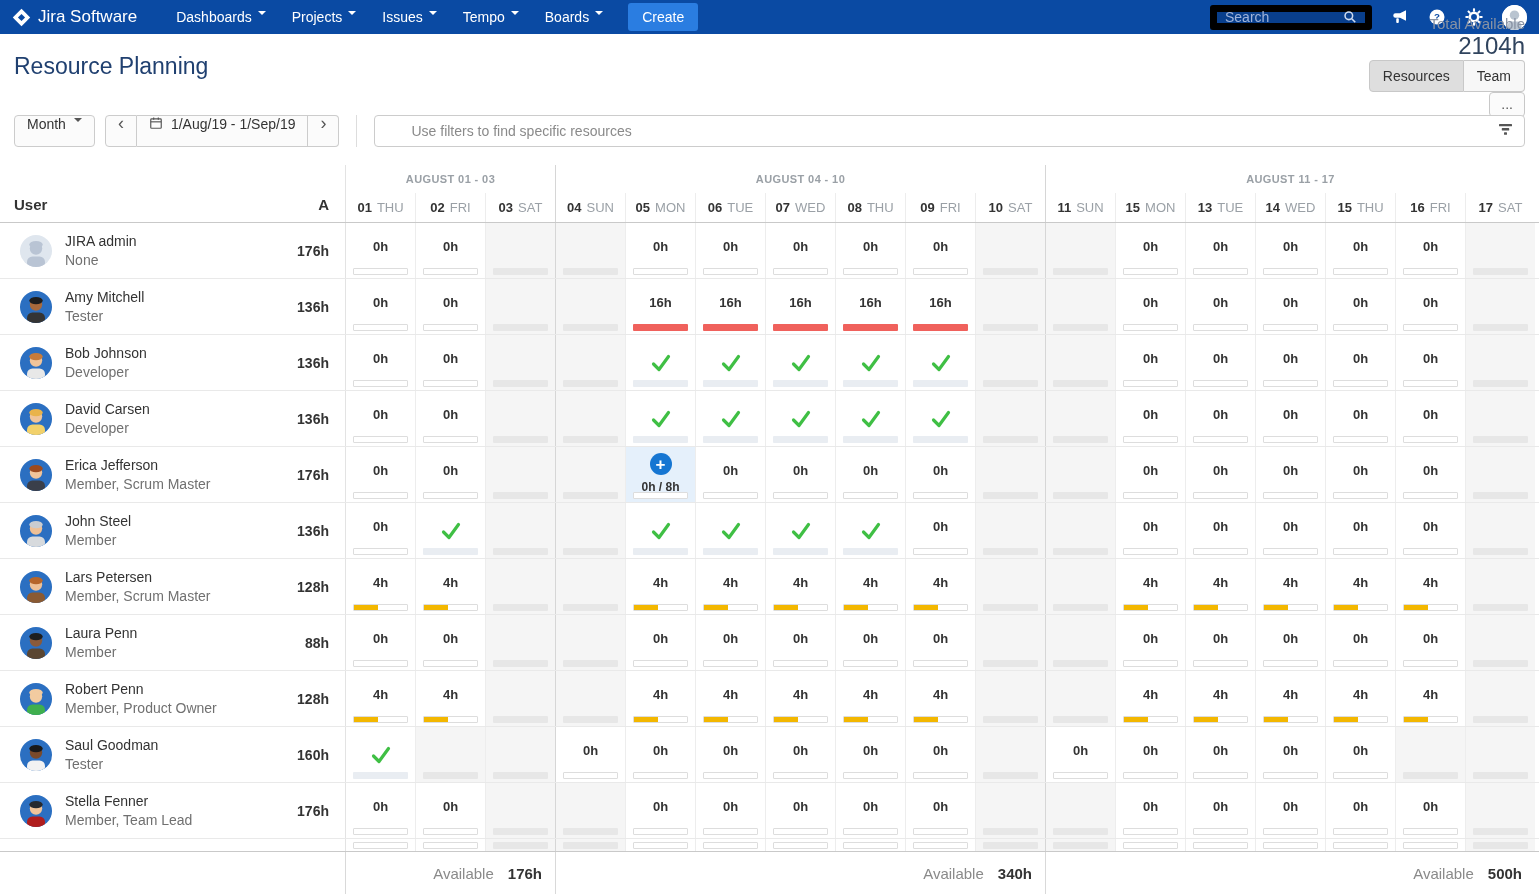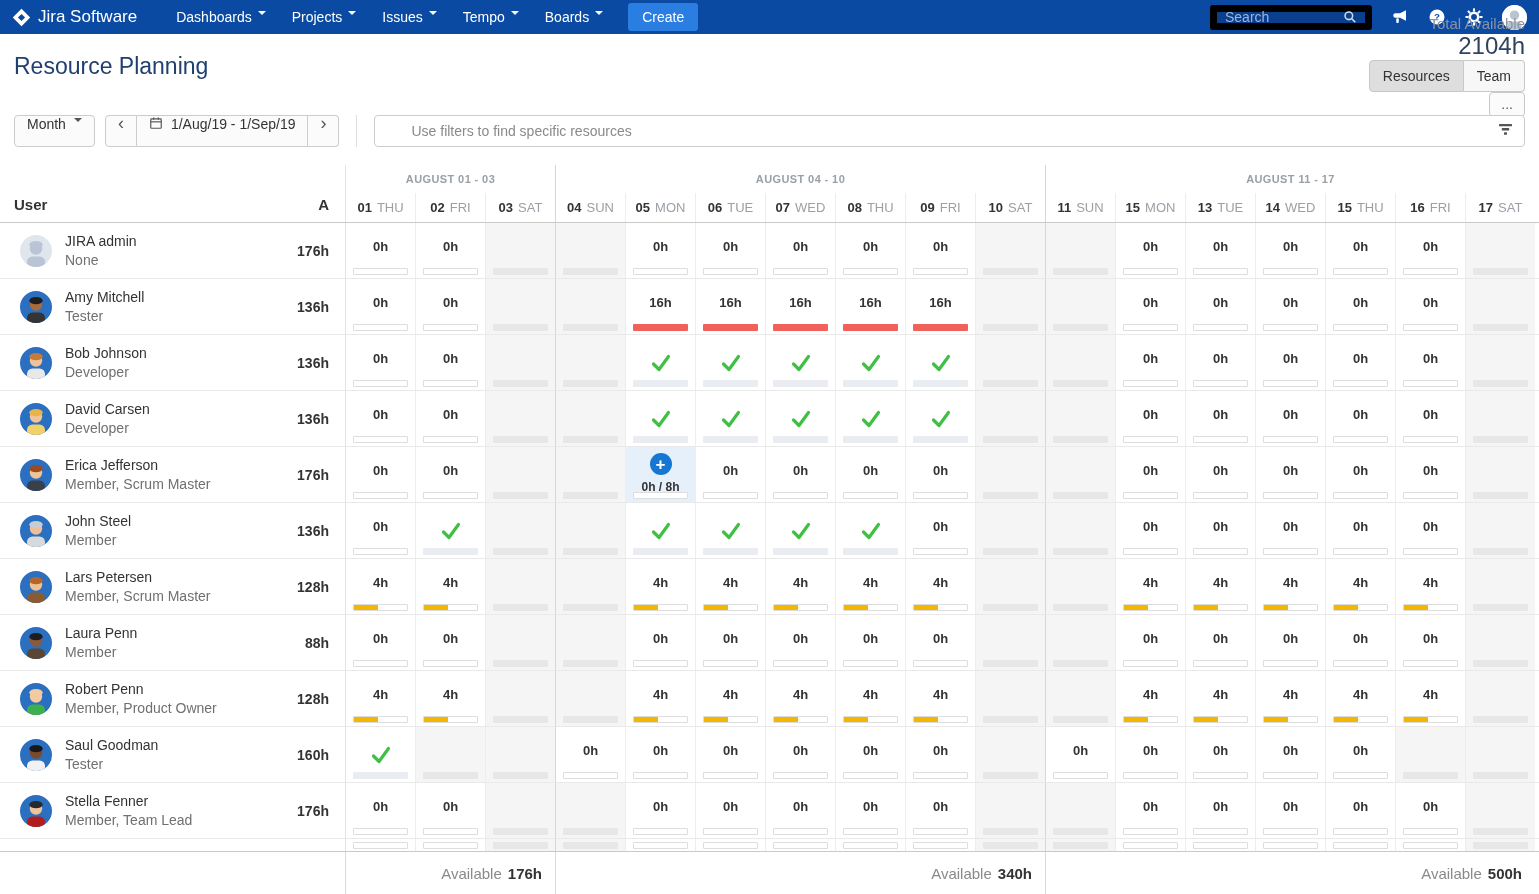--- a/index.html
+++ b/index.html
@@ -101,21 +101,21 @@
   .plus-btn { width:22px; height:22px; border-radius:50%; background:#1676d2; color:#fff; display:flex;
               align-items:center; justify-content:center; font-size:17px; font-weight:bold; line-height:1;
               cursor:pointer; }
   .plus-val { font-size:12px; font-weight:bold; color:#333; margin-top:5px; }
 
   .row.sliver { height:12px; border-bottom:none; overflow:hidden; }
   .row.sliver .bar { top:3px; bottom:auto; }
 
   .grid-footer { display:flex; height:44px; border-top:1px solid #c9c9c9; }
   .f-spacer { width:345px; flex-shrink:0; }
-  .f-sec { display:flex; align-items:center; justify-content:flex-end; padding-right:13px; gap:6px;
+  .f-sec { display:flex; align-items:center; justify-content:flex-end; padding-right:13px; gap:14px;
            font-size:15px; border-left:1px solid #d9d9d9; }
   .f-label { color:#8a8a8a; }
   .f-value { font-weight:bold; color:#333; }
 </style>
 </head>
 <body>
 
 <div class="navbar">
   <div class="brand">
     <span class="nav-icon">

